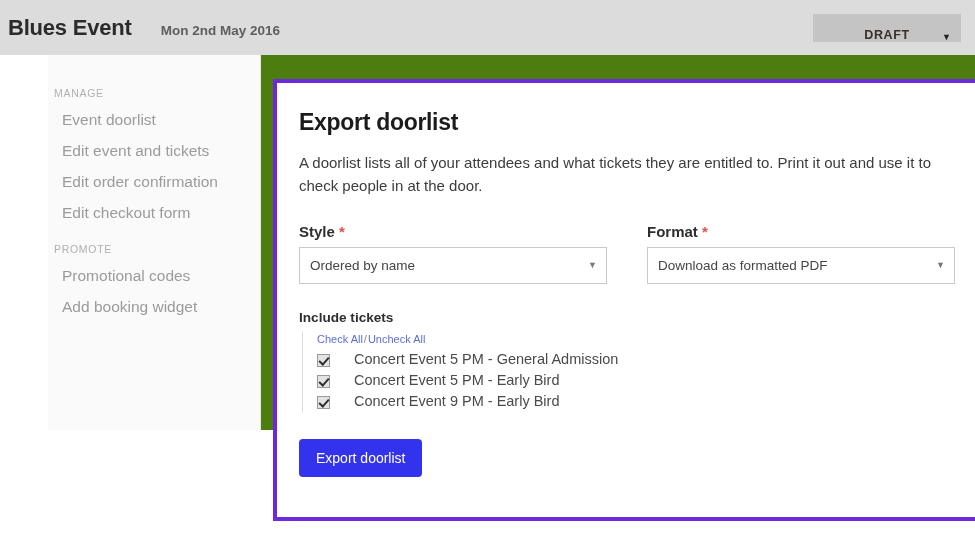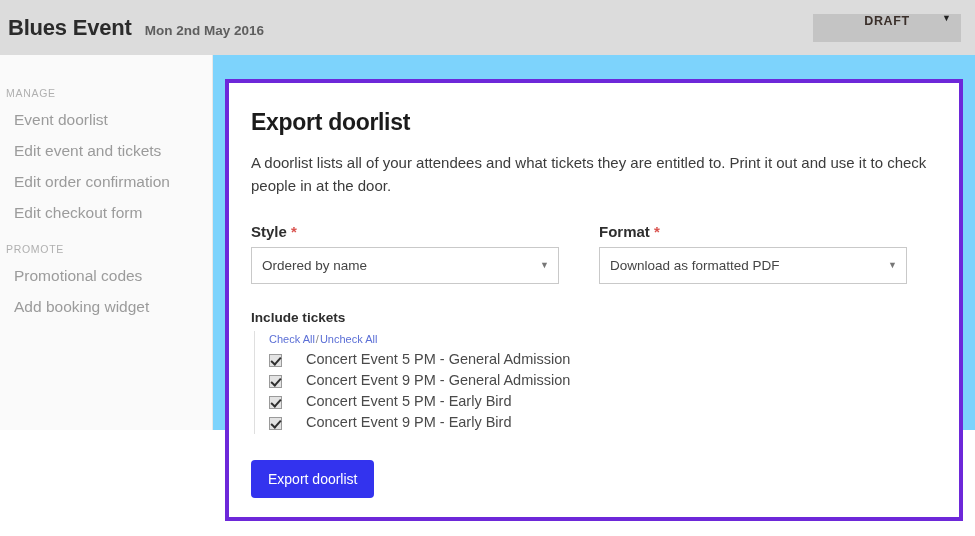--- a/index.html
+++ b/index.html
@@ -21,21 +21,21 @@
     position: relative;
     height: 55px;
     background: #dcdcdc;
     display: flex;
     align-items: center;
     padding: 0 14px 0 8px;
   }
   .brand-wrap {
     display: flex;
     align-items: baseline;
-    gap: 13px;
+    gap: 29px;
   }
   .event-title {
     font-size: 22px;
     font-weight: bold;
     color: #2b2b2b;
     letter-spacing: -0.2px;
     white-space: nowrap;
   }
   .event-date {
     font-size: 13.5px;
@@ -45,21 +45,21 @@
   }
   .status-select {
     position: absolute;
     right: 14px;
     top: 14px;
     width: 148px;
     height: 28px;
     background: #c4c4c4;
     border: none;
     display: flex;
-    align-items: flex-start;
+    align-items: flex-end;
     justify-content: center;
     cursor: pointer;
   }
   .status-select .status-label {
     font-size: 12.5px;
     font-weight: bold;
     color: #3a2f2a;
     letter-spacing: 0.6px;
   }
   .status-select .caret {
@@ -67,21 +67,22 @@
     right: 10px;
     font-size: 9px;
     color: #222;
     line-height: 1;
   }
 
   
   .page {
     display: flex;
     height: 375px;
-    background: #7dd3fc;
+    background: #4d7c0f;
+    margin-left: 48px;
   }
 
   
   .sidebar {
     width: 213px;
     flex: 0 0 213px;
     background: #fafafa;
     border-right: 1px solid #e8e8e8;
     padding-top: 32px;
   }
@@ -316,24 +317,20 @@
           <div class="check-all-row">
             <a>Check All</a><span class="sep">/</span><a>Uncheck All</a>
           </div>
 
           <div class="ticket-row">
             <span class="cbox"></span>
             <span class="ticket-label">Concert Event 5 PM - General Admission</span>
           </div>
           <div class="ticket-row">
             <span class="cbox"></span>
-            <span class="ticket-label">Concert Event 9 PM - General Admission</span>
-          </div>
-          <div class="ticket-row">
-            <span class="cbox"></span>
             <span class="ticket-label">Concert Event 5 PM - Early Bird</span>
           </div>
           <div class="ticket-row">
             <span class="cbox"></span>
             <span class="ticket-label">Concert Event 9 PM - Early Bird</span>
           </div>
 
         </div>
       </div>
 

